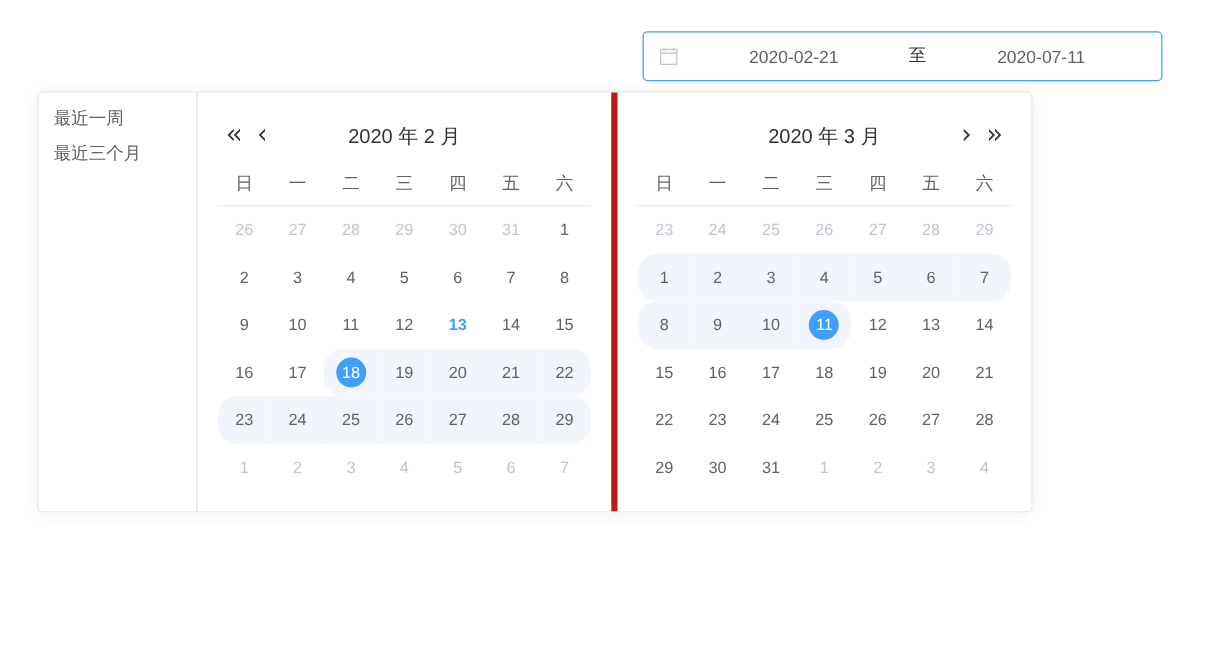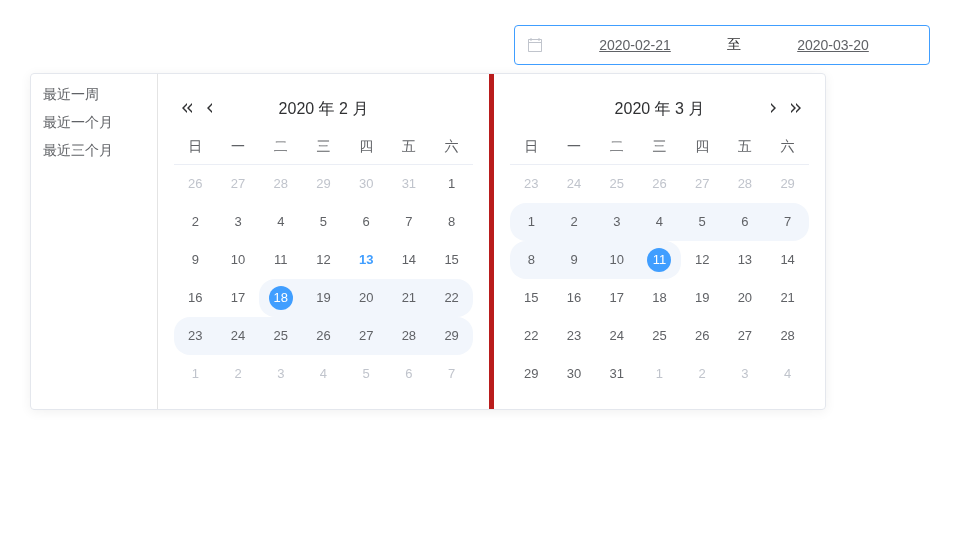--- a/index.html
+++ b/index.html
@@ -29,21 +29,20 @@
   .cal-icon {
     display: inline-flex;
     margin-right: 8px;
   }
   .cal-icon svg { width: 16px; height: 16px; fill: #c0c4cc; }
   .range-val {
     flex: 1;
     text-align: center;
     font-size: 14px;
     color: #606266;
-    text-decoration: underline;
   }
   .range-sep {
     padding: 0 8px;
     font-size: 14px;
     color: #303133;
   }
   .picker-panel {
     display: flex;
     border: 1px solid #e4e7ed;
     border-radius: 4px;
@@ -139,29 +138,28 @@
 
 <div class="input-wrap">
   <div class="range-input">
     <span class="cal-icon">
       <svg viewBox="0 0 1024 1024">
           <path d="M896 128h-96V64h-64v64H288V64h-64v64h-96c-35.3 0-64 28.7-64 64v704c0 35.3 28.7 64 64 64h768c35.3 0 64-28.7 64-64V192c0-35.3-28.7-64-64-64z m0 768H128V384h768v512z m0-576H128V192h96v64h64v-64h448v64h64v-64h96v128z"></path>
         </svg>
     </span>
     <span class="range-val">2020-02-21</span>
     <span class="range-sep">至</span>
-    <span class="range-val">2020-03-20</span>
+    <span class="range-val">2020-07-11</span>
   </div>
 </div>
 
 <div class="picker-panel">
 
   <div class="shortcuts">
     <div class="shortcut-item">最近一周</div>
-    <div class="shortcut-item">最近一个月</div>
     <div class="shortcut-item">最近三个月</div>
   </div>
 
   <div class="calendars">
 
     <div class="calendar">
       <div class="cal-header">
         <span class="nav-btn nav-prev-year">
           <svg width="10" height="10" viewBox="0 0 10 10">
               <path d="M5 0L0 5l5 5V8L2 5l3-3z M10 0L5 5l5 5V8L7 5l3-3z" fill="#303133"></path>

